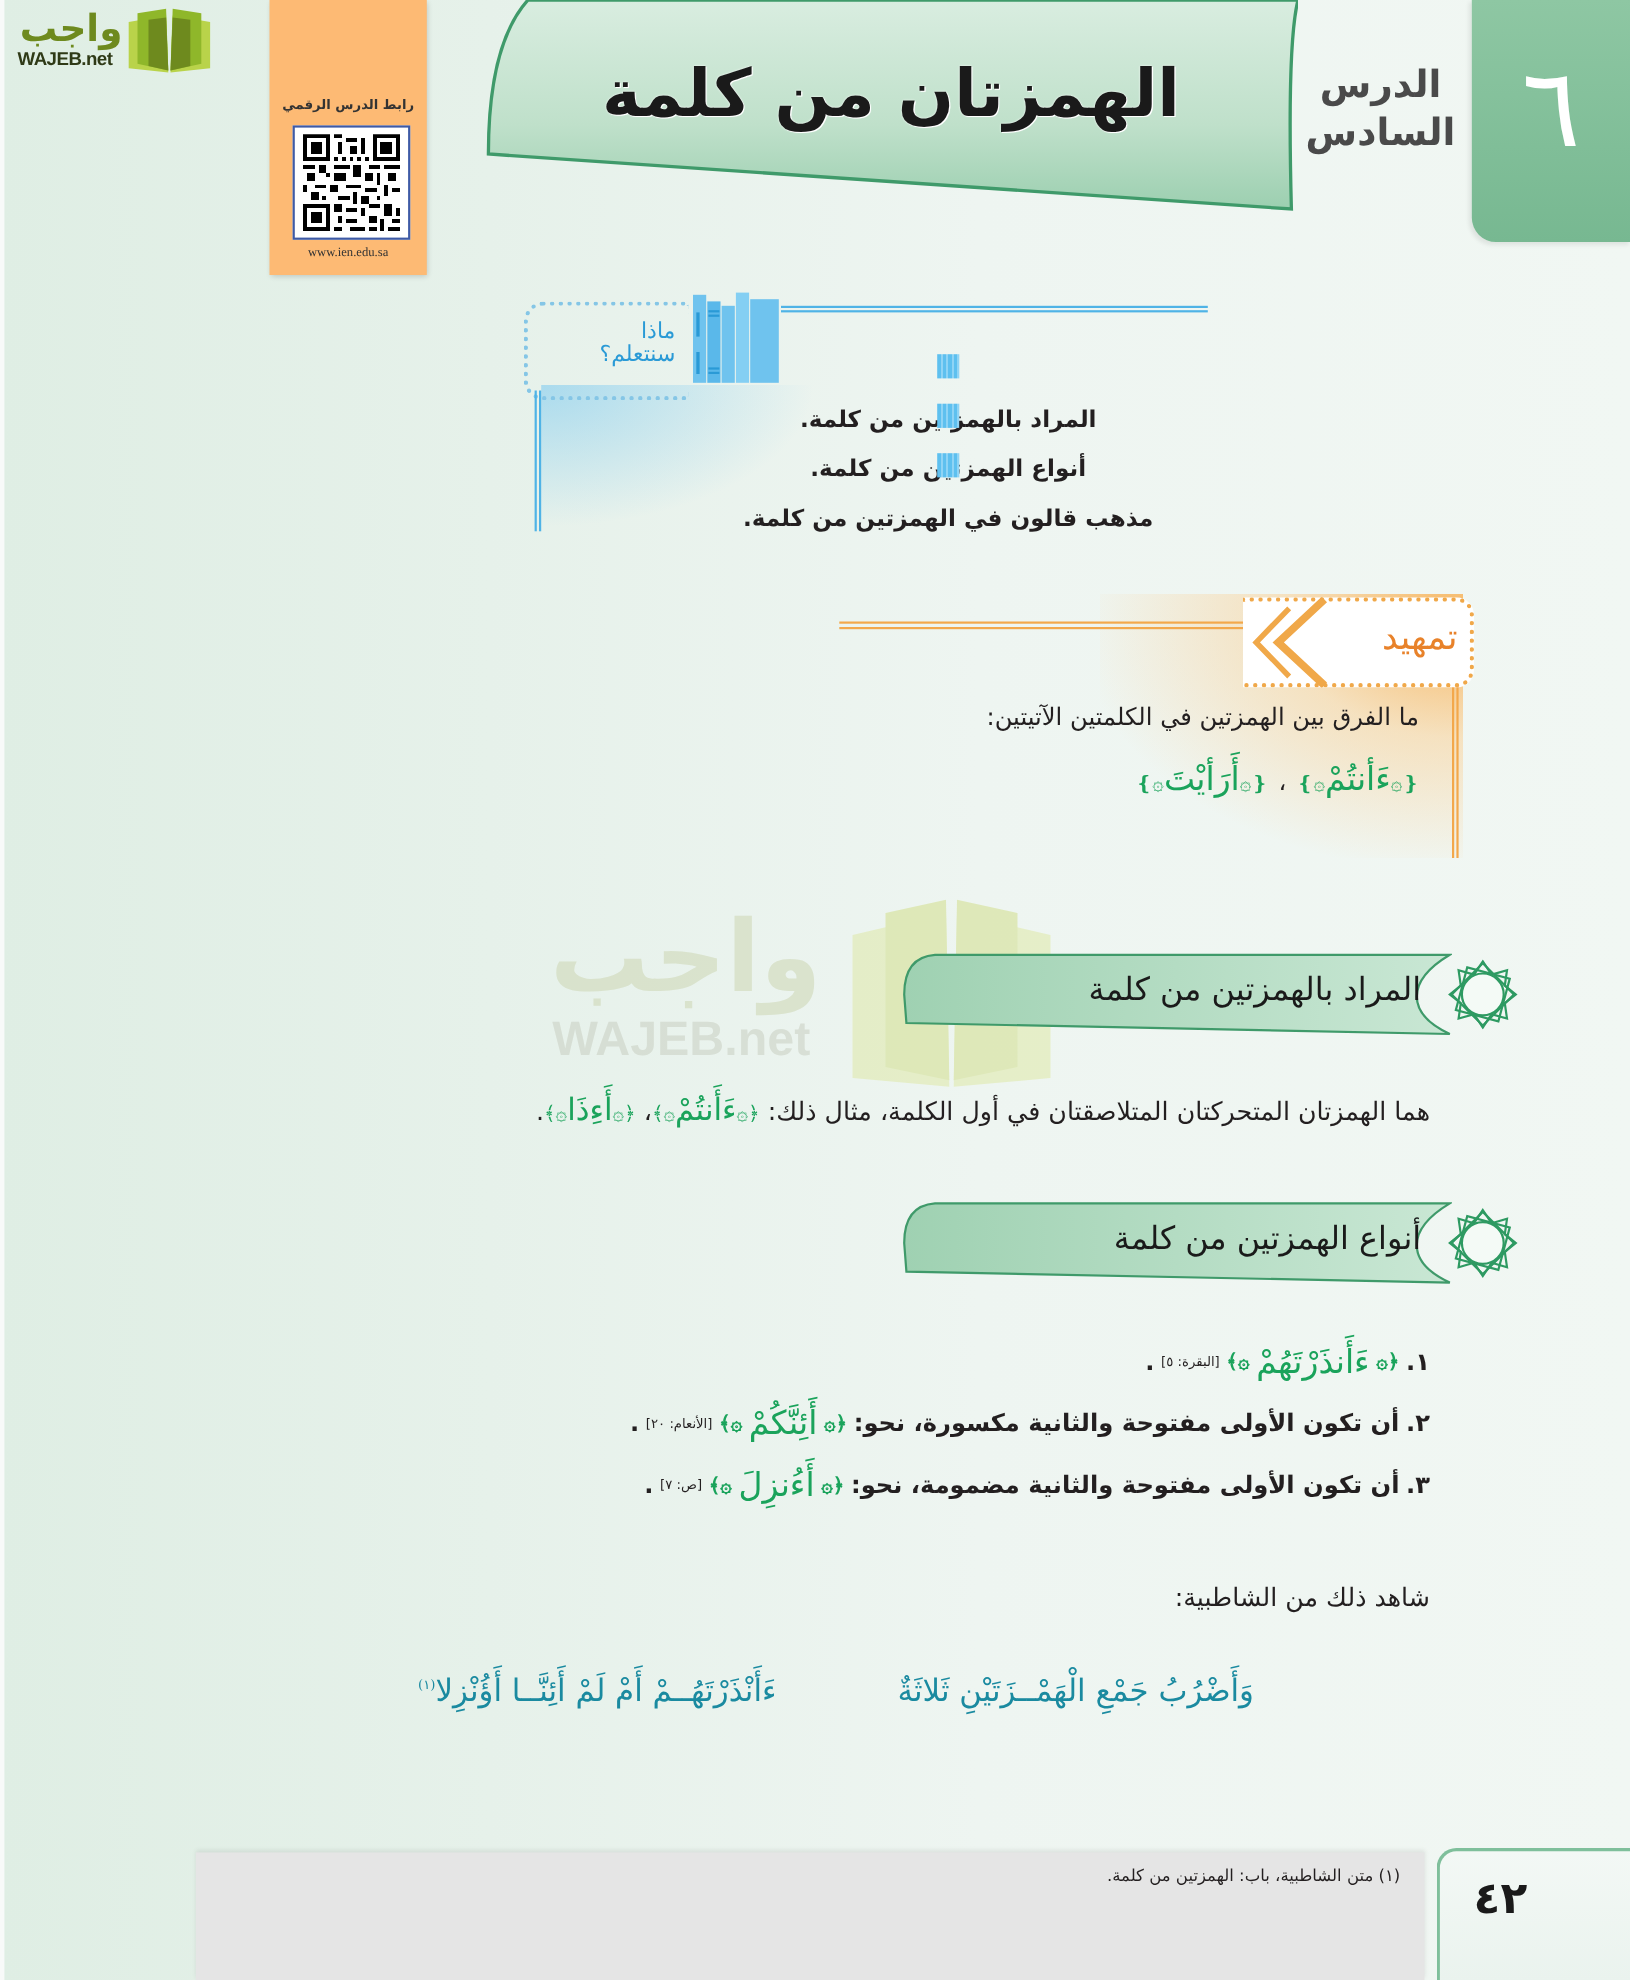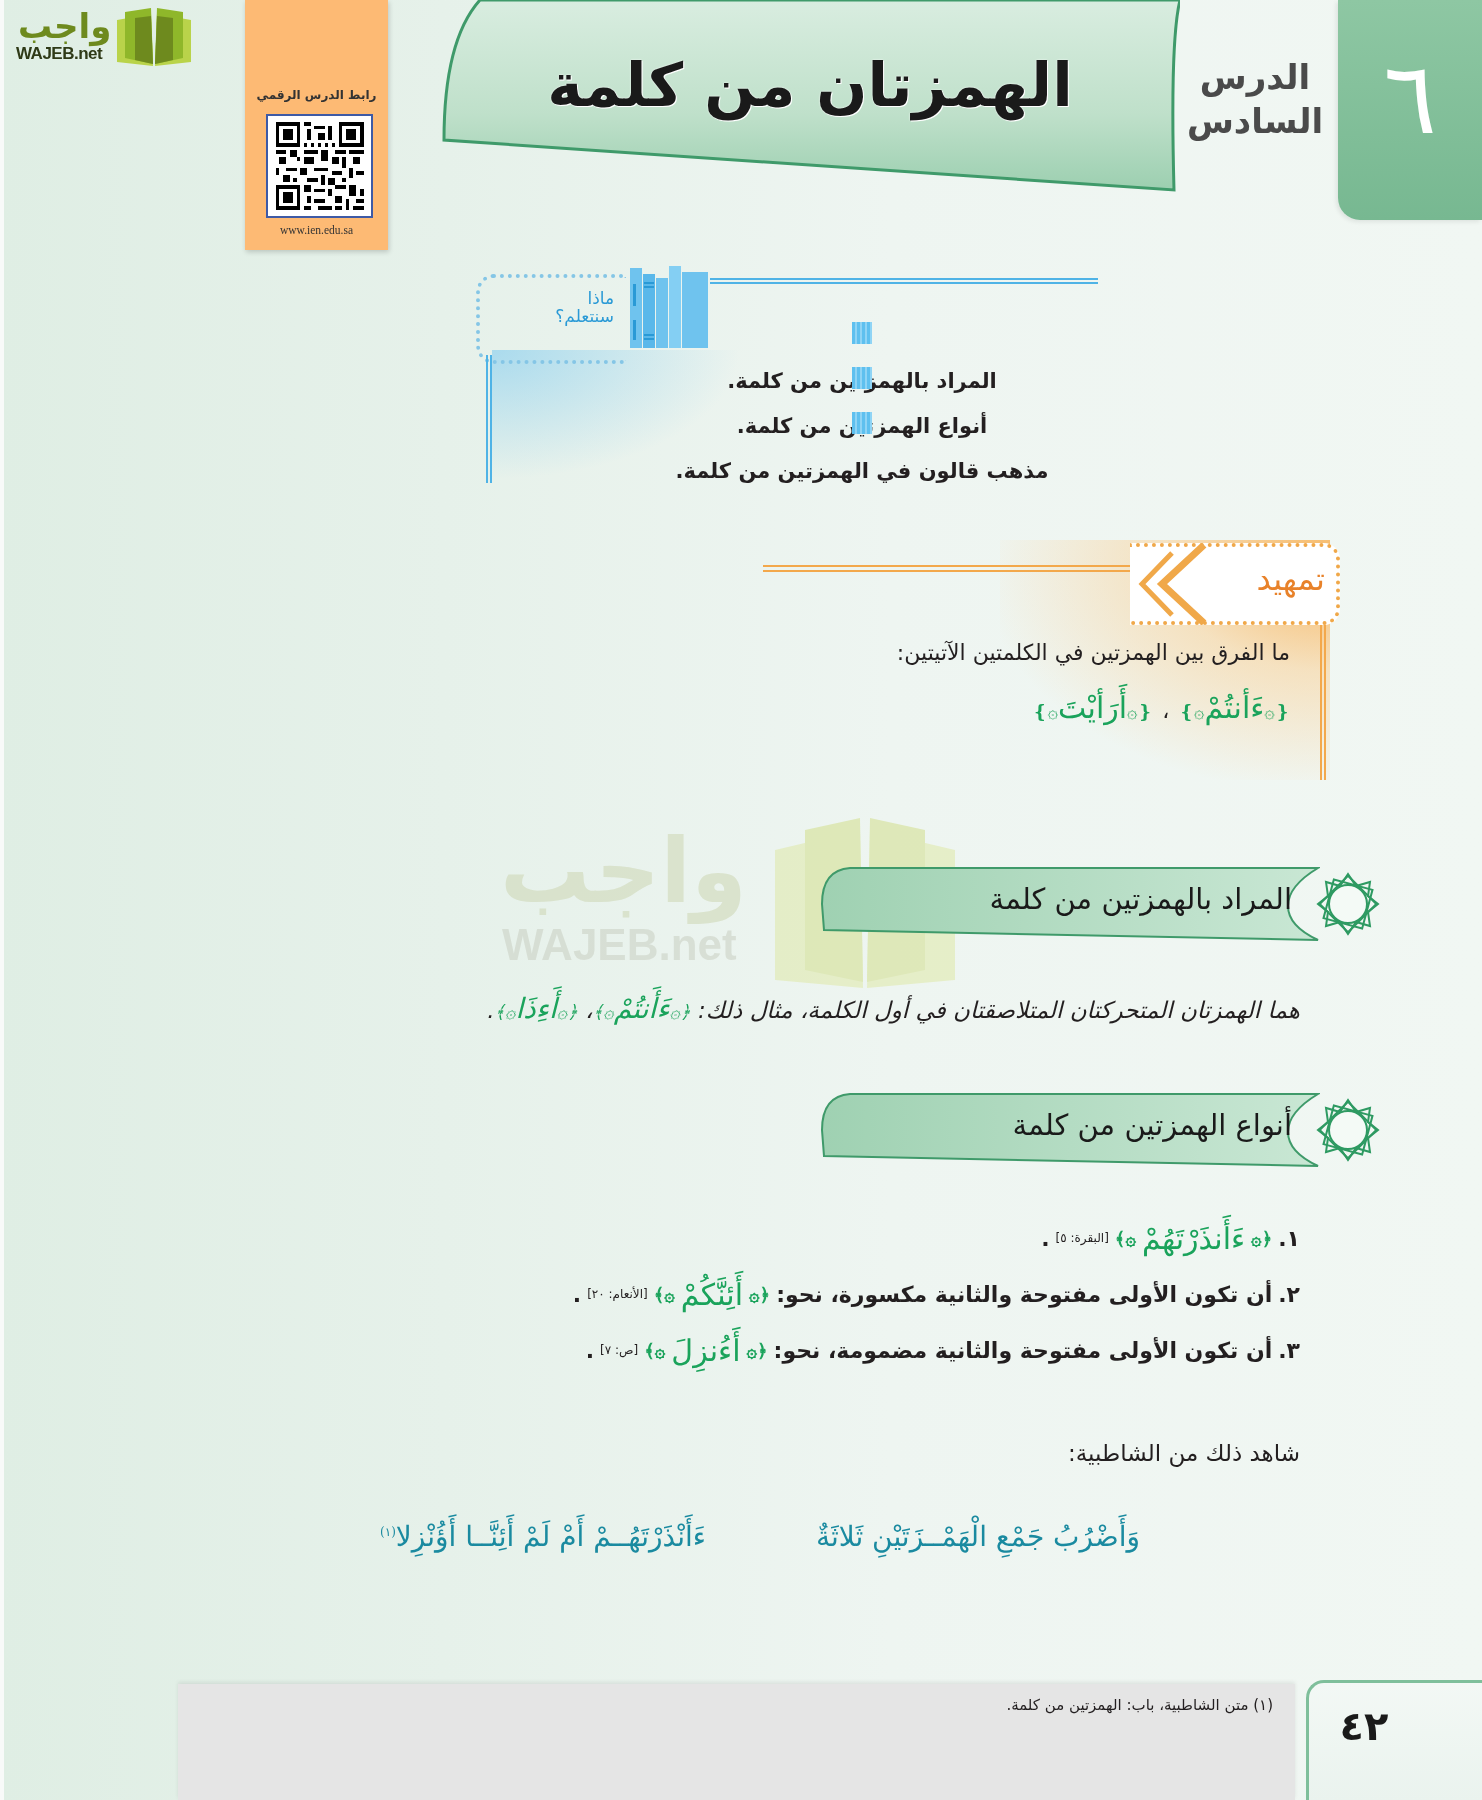--- a/index.html
+++ b/index.html
@@ -33,21 +33,21 @@
 
   
   .lesson-label { left: 1180px; top: 55px; width: 150px; text-align: center; font-size: 34px; font-weight: bold; color: #4a4a4a; line-height: 1.3; }
 
   
   .number-tab { left: 1338px; top: 0; width: 144px; height: 220px; background: linear-gradient(180deg, #8ec7a3 0%, #77b891 100%); border-bottom-left-radius: 22px; box-shadow: -2px 2px 4px rgba(0,0,0,0.08); }
   .number-tab span { position: absolute; left: 0; top: 40px; width: 100%; text-align: center; font-size: 100px; color: #ffffff; font-family: "DejaVu Serif", serif; }
 
   
   .learn-tag { left: 476px; top: 274px; width: 150px; height: 90px; border: 4px dotted #85c6e6; border-right: none; border-radius: 18px 0 0 18px; }
-  .learn-tag-text { left: 488px; top: 290px; width: 126px; text-align: right; font-size: 17px; color: #2a9ad6; line-height: 1.05; }
+  .learn-tag-text { left: 488px; top: 290px; width: 126px; text-align: right; font-size: 20px; color: #2a9ad6; line-height: 1.05; }
   .learn-books { left: 628px; top: 264px; width: 82px; height: 86px; }
   .learn-topline { left: 710px; top: 278px; width: 388px; height: 6px; border-top: 2px solid #4fb3e6; border-bottom: 2px solid #4fb3e6; }
   .learn-leftline { left: 486px; top: 355px; width: 6px; height: 128px; border-left: 2px solid #4fb3e6; border-right: 2px solid #4fb3e6; }
   .learn-glow { left: 492px; top: 350px; width: 250px; height: 130px; background: radial-gradient(ellipse at 0% 0%, rgba(120,200,240,0.55) 0%, rgba(255,255,255,0) 70%); }
   .learn-list { left: 640px; top: 322px; width: 444px; }
   .learn-item { display: flex; align-items: center; justify-content: flex-start; gap: 25px; height: 45px; font-size: 21px; font-weight: bold; color: #231f20; flex-direction: column; }
   .learn-item .bullet { width: 20px; height: 22px; background: repeating-linear-gradient(90deg, #5ec0ef 0 3px, #8fd4f5 3px 5px); flex: 0 0 auto; }
 
   
   .intro-glow { left: 1000px; top: 540px; width: 330px; height: 240px; background: radial-gradient(ellipse at 100% 10%, rgba(248,170,70,0.85) 0%, rgba(252,200,130,0.45) 35%, rgba(255,255,255,0) 75%); }
@@ -67,21 +67,21 @@
   .watermark .en { position: absolute; left: 12px; top: 110px; font-size: 44px; font-weight: bold; color: #c9cfc2; font-family: "Liberation Sans", sans-serif; direction: ltr; }
   .watermark .book { position: absolute; left: 275px; top: 0; width: 200px; height: 180px; }
 
   
   .section-header { width: 560px; height: 80px; }
   .section-header .ribbon { position: absolute; left: 0; top: 0; width: 500px; height: 80px; }
   .section-header .label { position: absolute; right: 88px; top: 18px; font-size: 29px; color: #1a1a1a; font-weight: normal; }
   .section-header .star { position: absolute; right: 0; top: 8px; width: 64px; height: 64px; }
 
   .body-text { font-size: 23px; color: #231f20; text-align: right; }
-  .def-para { left: 330px; top: 992px; width: 970px; font-style: italic; }
+  .def-para { left: 330px; top: 992px; width: 970px; }
 
   .types-list { left: 380px; top: 1210px; width: 920px; }
   .type-item { height: 56px; display: flex; align-items: center; justify-content: flex-start; font-size: 22px; font-weight: bold; color: #231f20; gap: 6px; white-space: nowrap; }
   .type-item .ex { font-size: 30px; font-weight: normal; }
   .type-item .ref { font-size: 12px; font-weight: normal; color: #231f20; }
 
   .witness { left: 900px; top: 1440px; width: 400px; }
   .poem { left: 380px; top: 1520px; width: 760px; height: 60px; }
   .poem .half { position: absolute; top: 0; font-size: 28px; color: #1a8aa0; font-family: "DejaVu Serif", serif; white-space: nowrap; }
   .poem .h1 { right: 0; text-align: right; }

